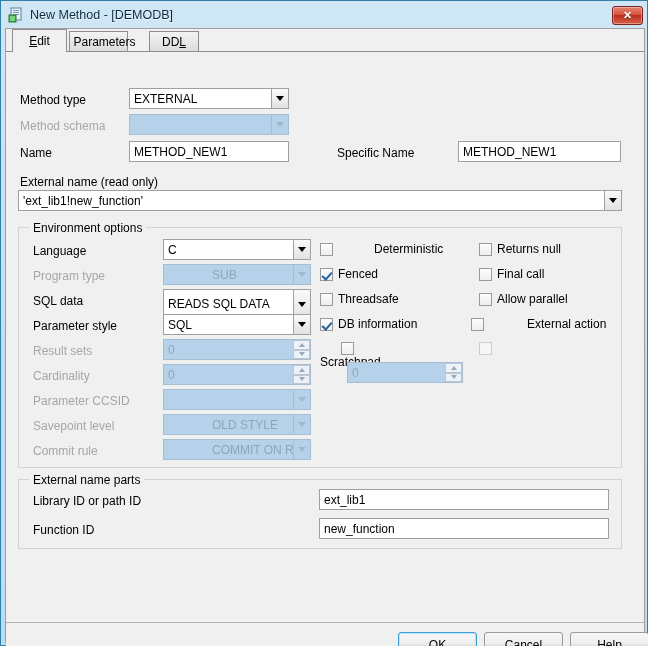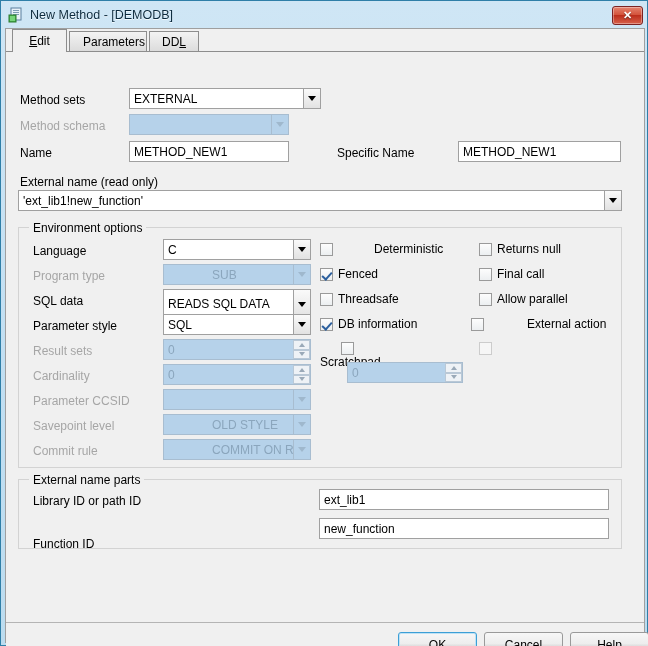--- a/index.html
+++ b/index.html
@@ -184,32 +184,32 @@
     </div>
   </div>
 
   <div class="client">
 
     <div class="tabstrip">
       <div class="tabline"></div>
       <div class="tab active" style="left:6px;width:55px;">
         <span><span class="u">E</span>dit</span>
       </div>
-      <div class="tab" style="left:63px;width:78px;padding-left:12px;">
+      <div class="tab" style="left:63px;width:59px;padding-left:12px;">
         <span>Parameters</span>
       </div>
       <div class="tab" style="left:143px;width:50px;">
         <span>DD<span class="u">L</span></span>
       </div>
     </div>
 
     <div class="panel">
 
-      <div class="lbl" style="left:14px;top:41px;">Method sets</div>
-      <div class="combo" style="left:123px;top:36px;width:192px;height:21px;gap:40px;">
+      <div class="lbl" style="left:14px;top:41px;">Method type</div>
+      <div class="combo" style="left:123px;top:36px;width:160px;height:21px;gap:40px;">
         <div class="val">EXTERNAL</div>
         <div class="arrow">
             <i></i>
           </div>
       </div>
 
       <div class="lbl dis" style="left:14px;top:67px;">Method schema</div>
       <div class="combo dis" style="left:123px;top:62px;width:160px;height:21px;">
         <div class="val"></div>
         <div class="arrow">
@@ -368,21 +368,21 @@
       </div>
       <div class="cb dis" style="left:473px;top:290px;">
         <span class="box"></span>
       </div>
 
       <div class="group" style="left:12px;top:427px;width:604px;height:70px;">
         <div class="gtitle">External name parts</div>
       </div>
       <div class="lbl" style="left:27px;top:442px;">Library ID or path ID</div>
       <div class="field" style="left:313px;top:437px;width:290px;height:21px;">ext_lib1</div>
-      <div class="lbl" style="left:27px;top:485px;">Function ID</div>
+      <div class="lbl" style="left:27px;top:471px;">Function ID</div>
       <div class="field" style="left:313px;top:466px;width:290px;height:21px;">new_function</div>
 
     </div>
 
     <div class="footer">
       <div class="pbtn default" style="left:392px;top:9px;">
         <span><span class="u">O</span>K</span>
       </div>
       <div class="pbtn" style="left:478px;top:9px;">
         <span><span class="u">C</span>ancel</span>

